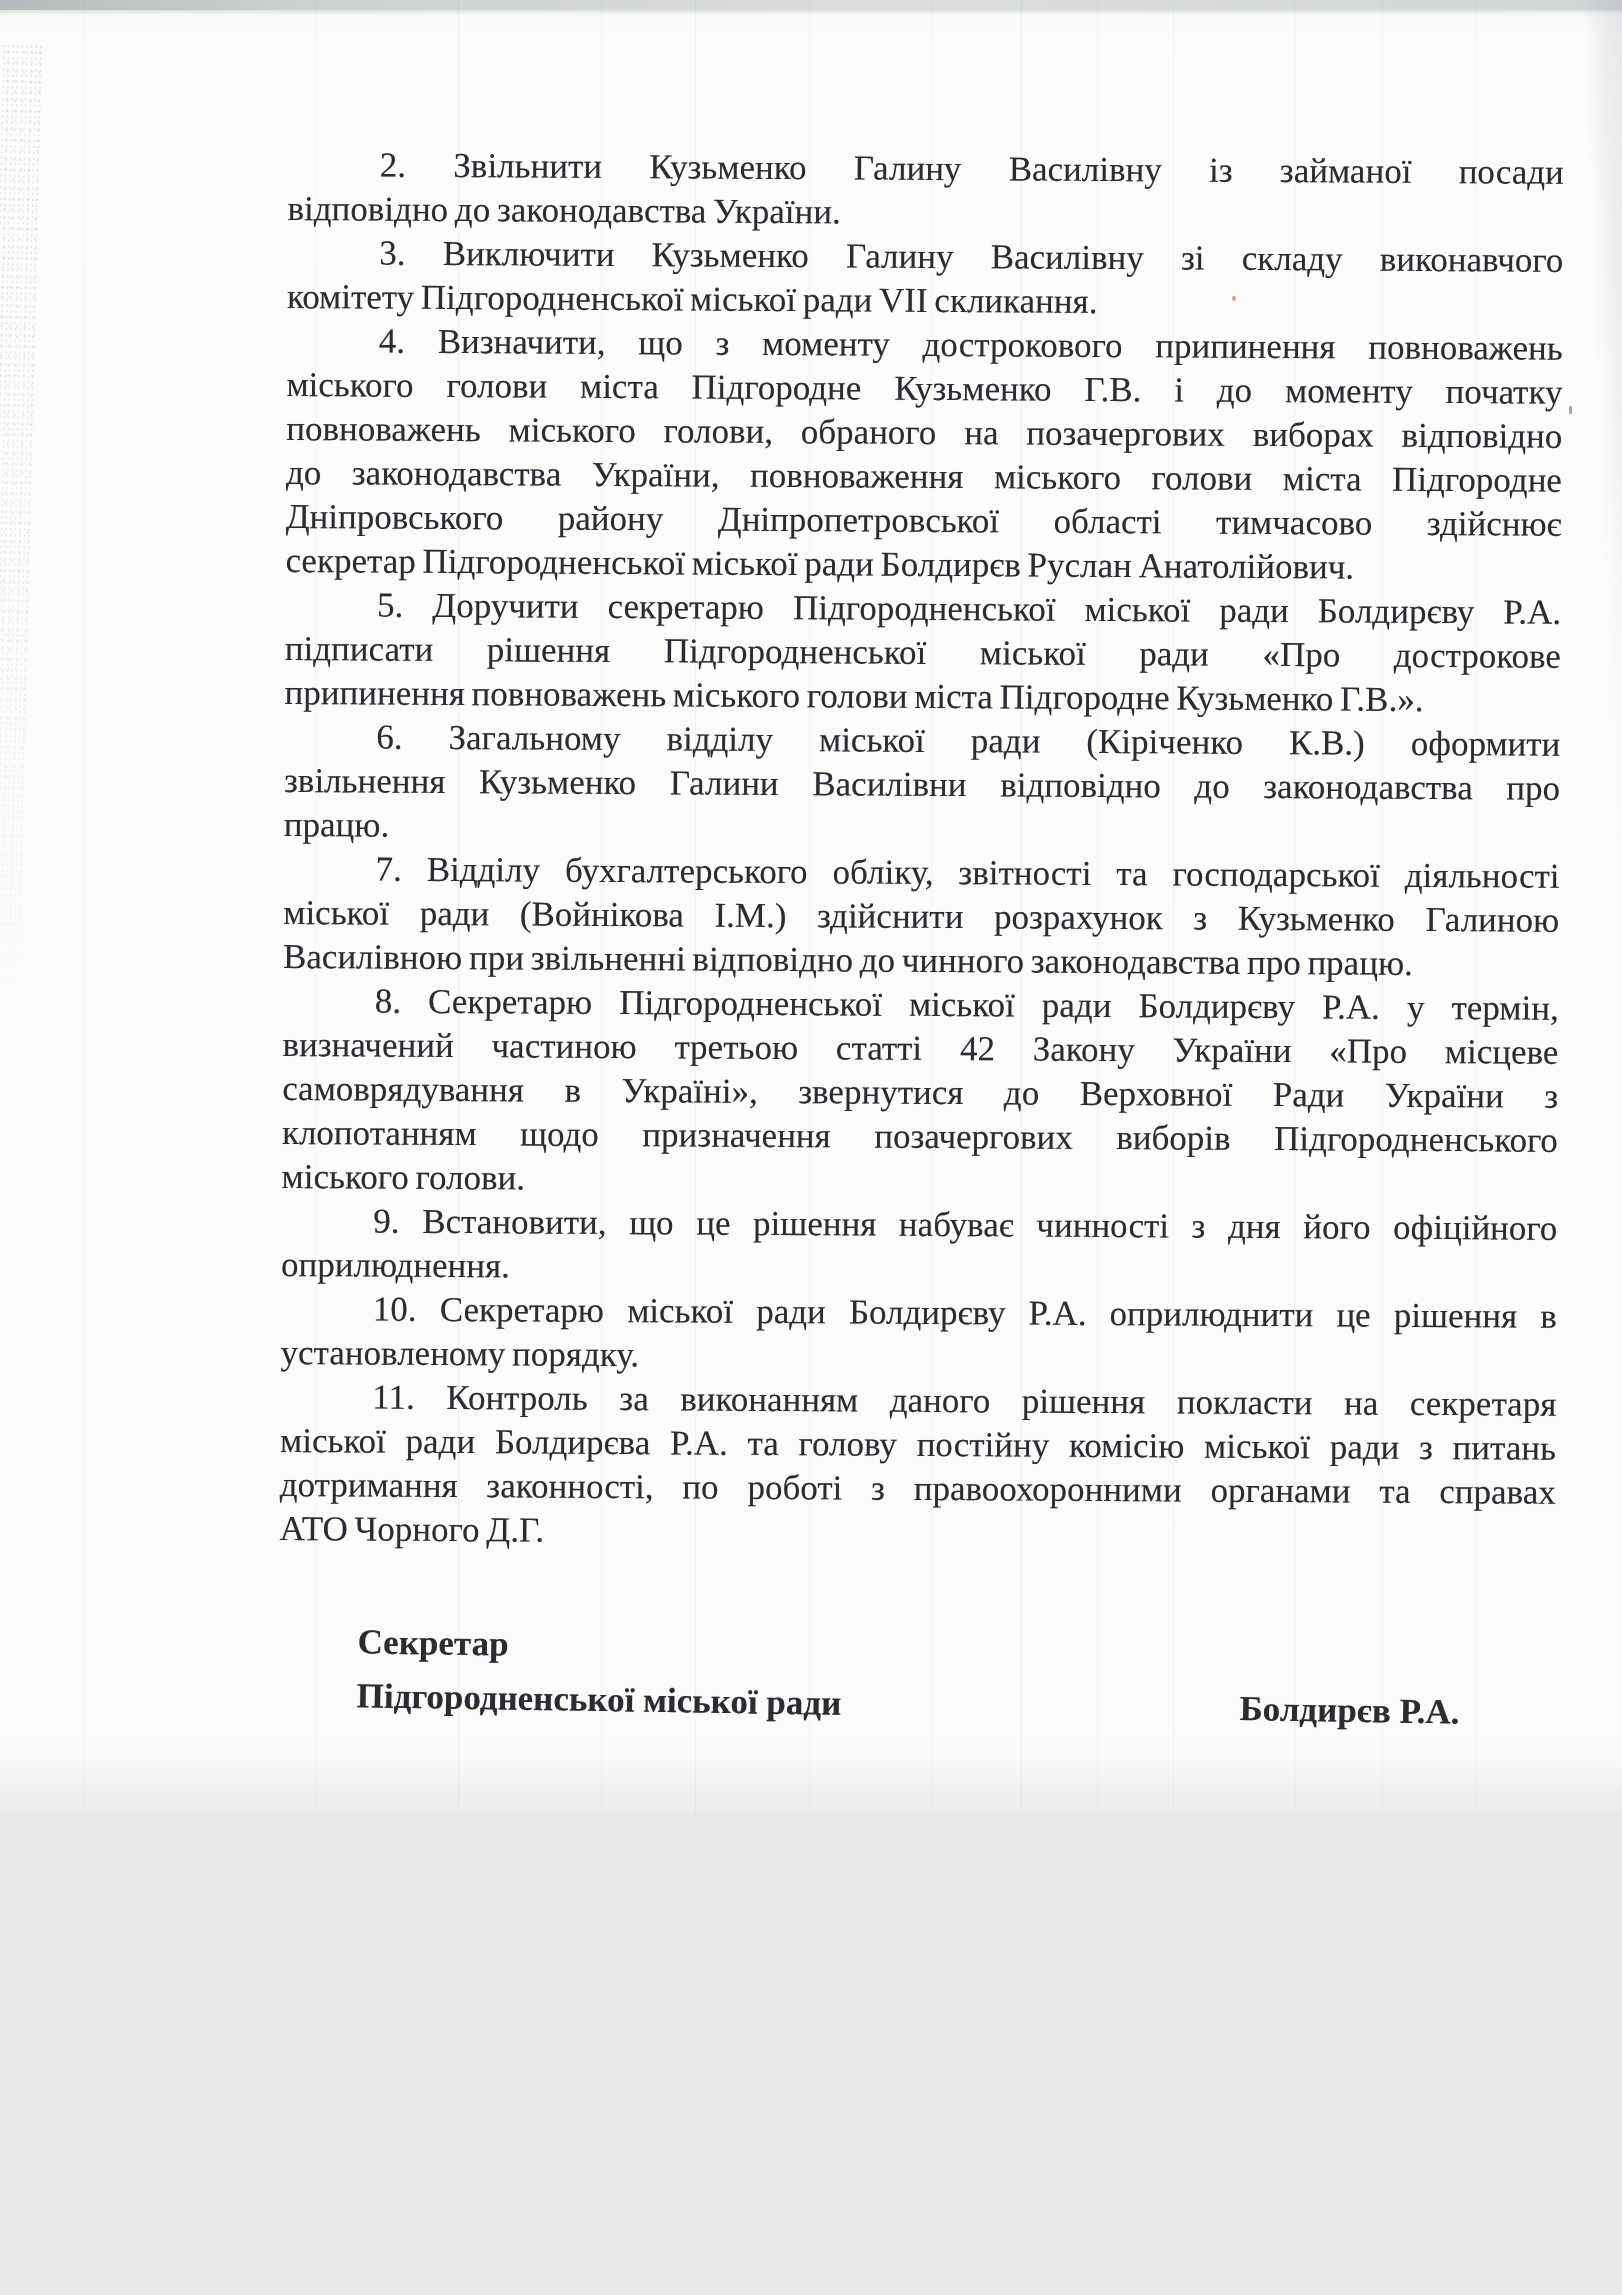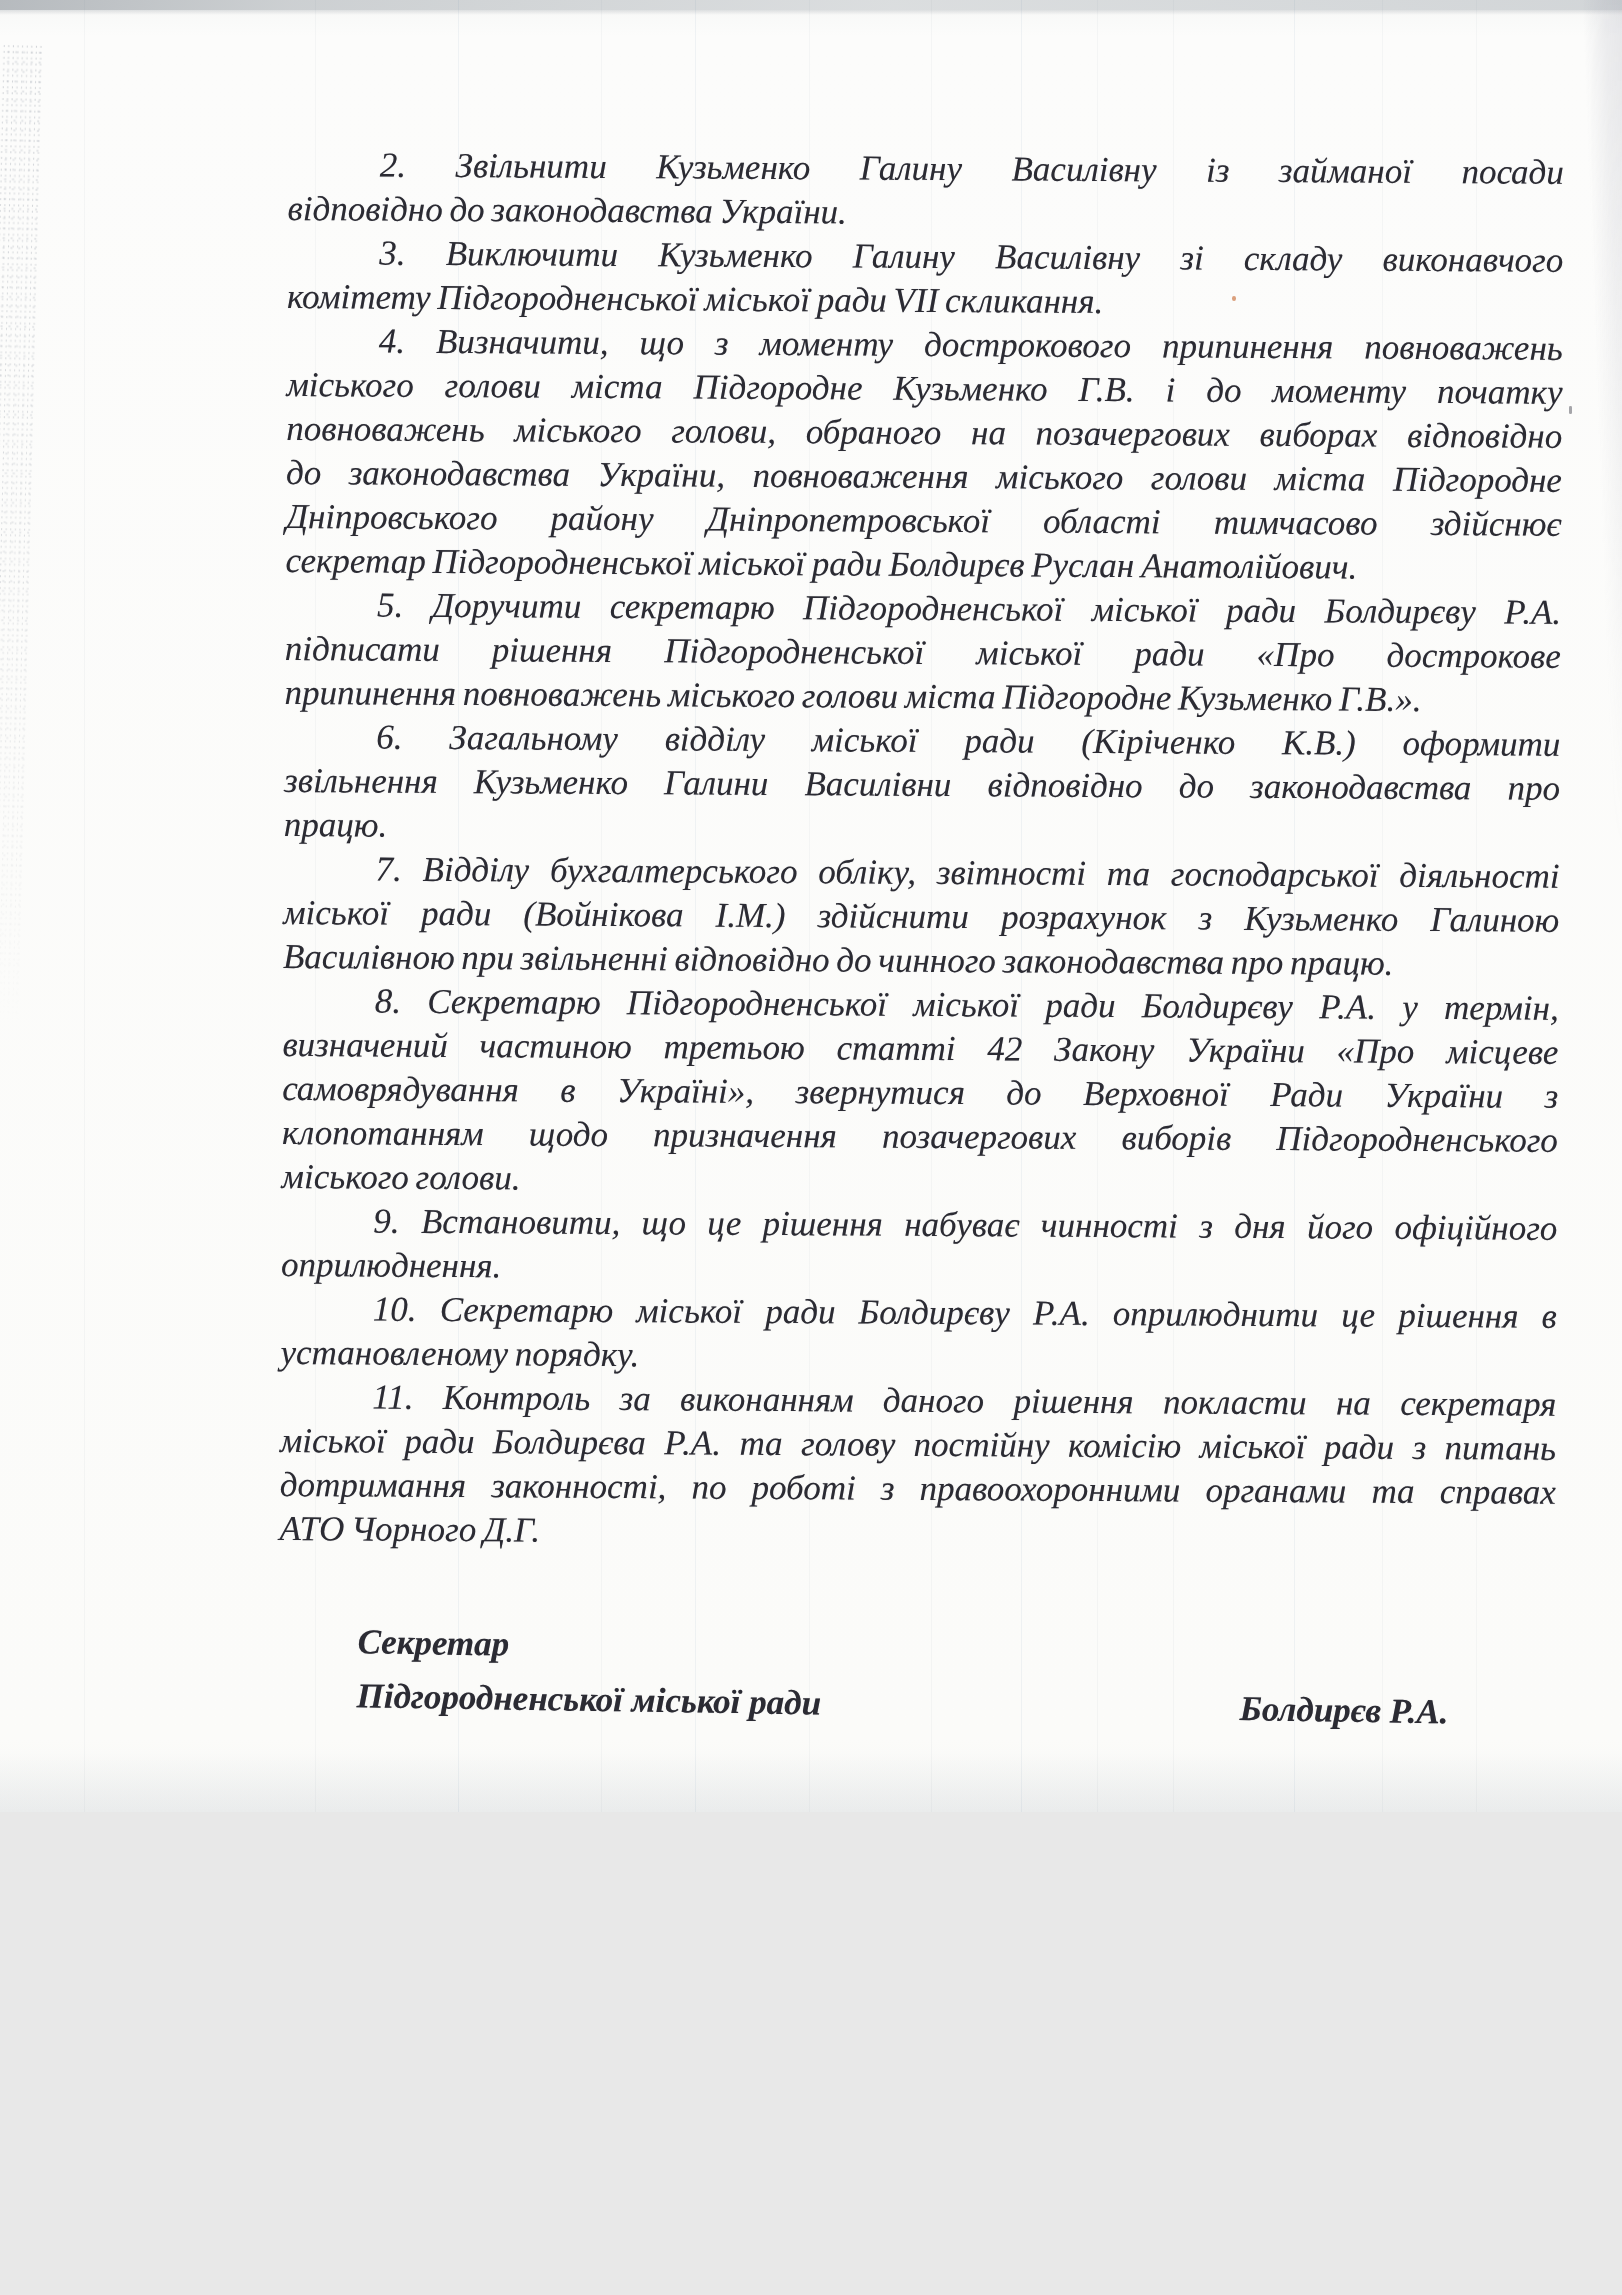--- a/index.html
+++ b/index.html
@@ -3,21 +3,20 @@
 <meta charset="utf-8">
 <title>Document</title>
 <style>
   html,body{margin:0;padding:0;background:#e8e8e8;}
   .page{
     position:relative;
     width:1623px;height:1812px;
     background:linear-gradient(to bottom,#f6f7f6 0%,#fcfcfb 2%,#fbfbf9 96%,#f5f6f5 100%);
     overflow:hidden;
     font-family:"Liberation Serif","DejaVu Serif",serif;
-    font-style:italic;
   }
   
   .top-band{
     position:absolute;top:0;left:0;width:100%;height:9.8px;
     background:linear-gradient(to right,#a6abb0 0%,#c2c6c9 18%,#d4d7d9 55%,#c9cdd0 100%);
     opacity:.8;
   }
   .top-band2{
     position:absolute;top:9.8px;left:0;width:100%;height:5.2px;
     background:linear-gradient(to bottom,rgba(170,175,180,.35),rgba(170,175,180,0));

